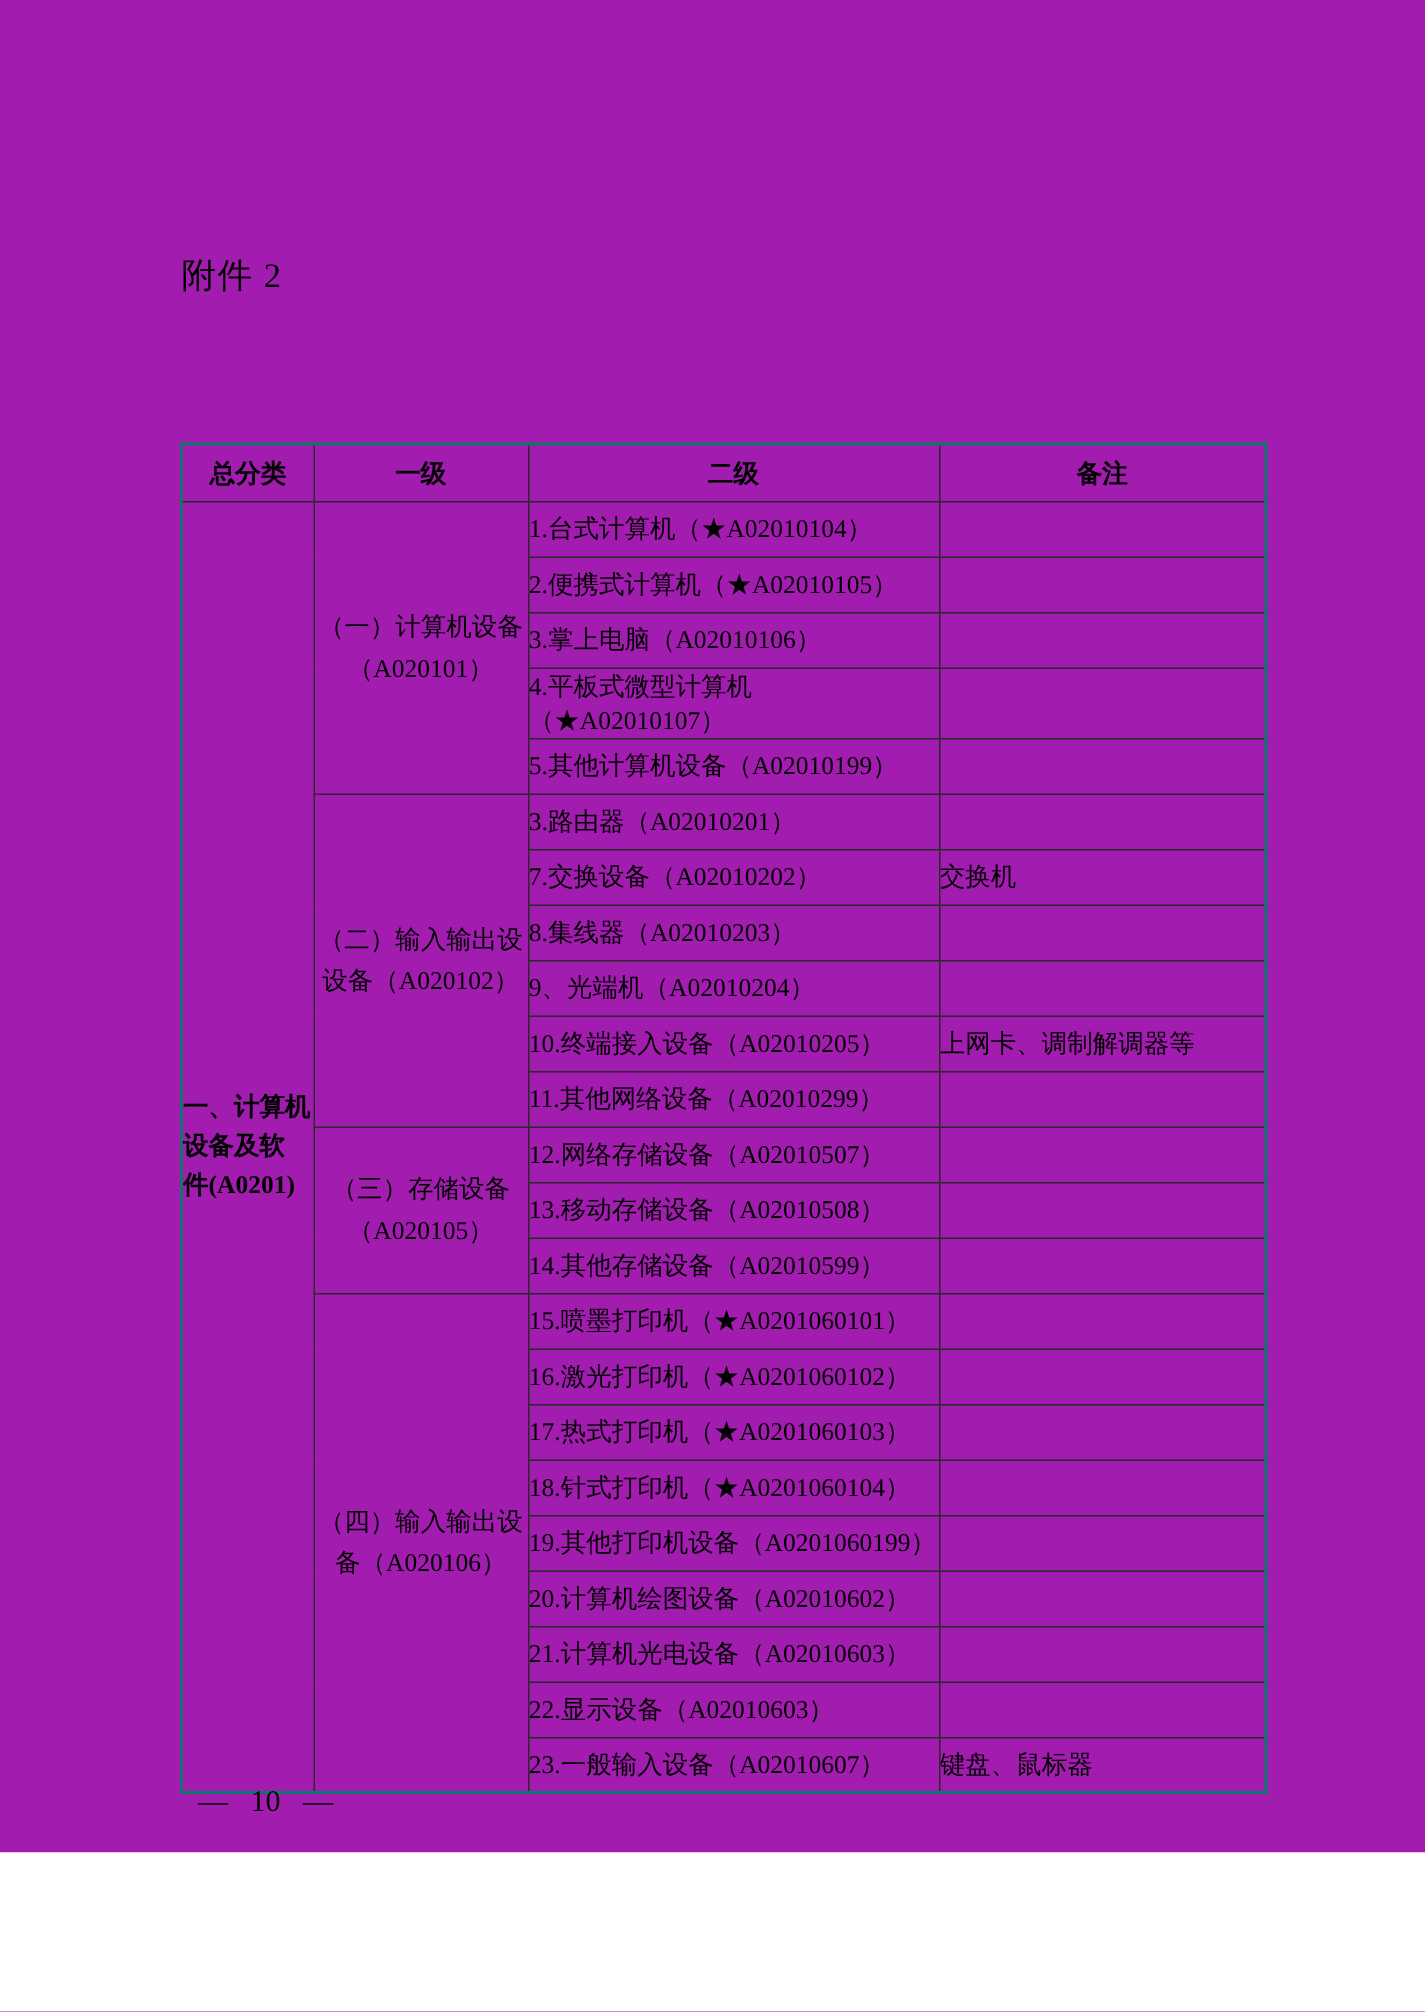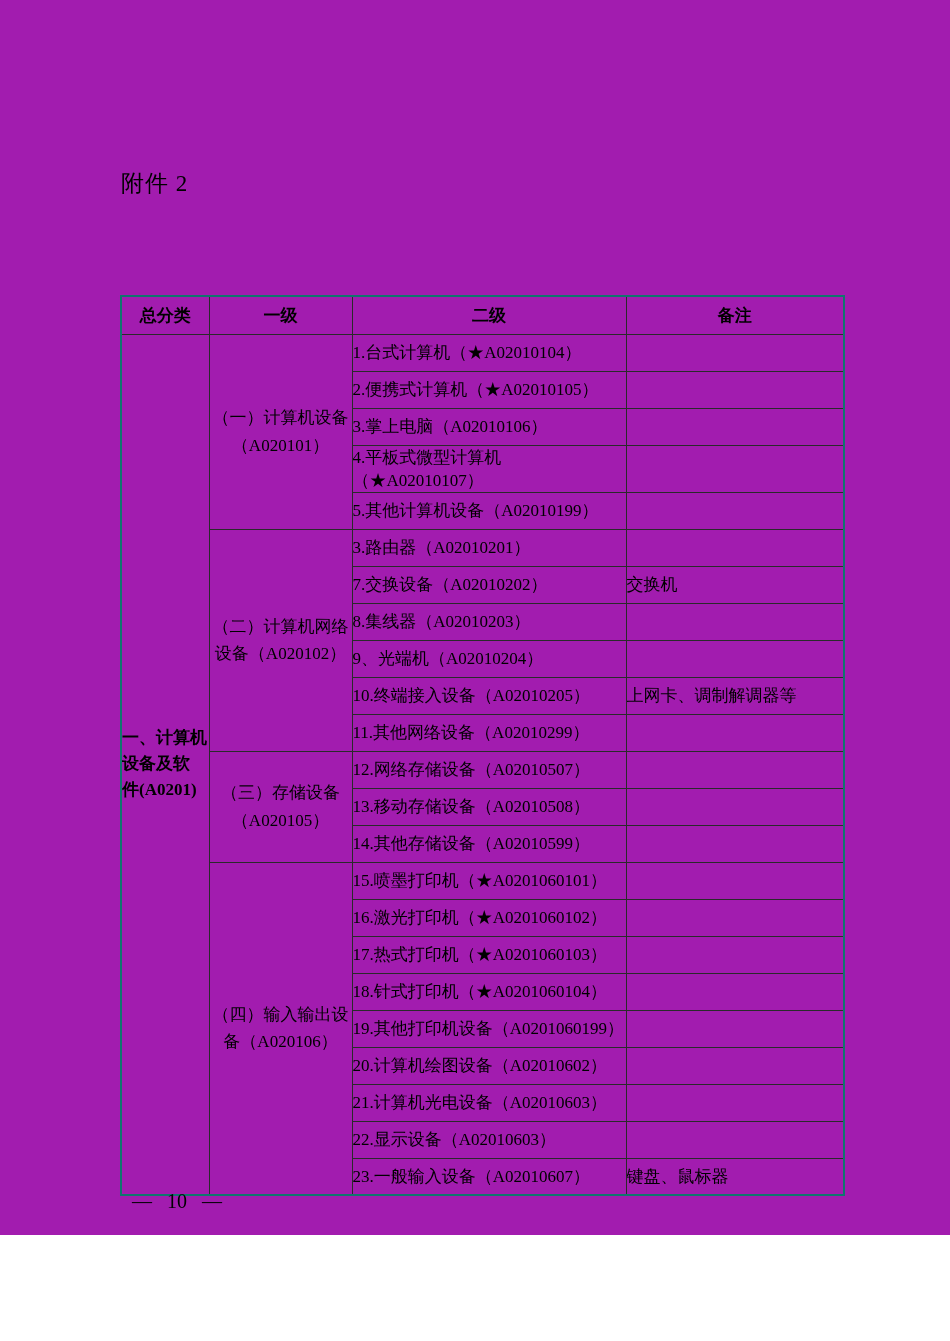--- a/index.html
+++ b/index.html
@@ -135,21 +135,21 @@
         </tr>
         <tr>
           <td class="item-cell">4.平板式微型计算机（★A02010107）</td>
           <td class="note-cell"></td>
         </tr>
         <tr>
           <td class="item-cell">5.其他计算机设备（A02010199）</td>
           <td class="note-cell"></td>
         </tr>
         <tr>
-          <td class="group-cell" rowspan="6">（二）计算机网络
+          <td class="group-cell" rowspan="6">（二）输入输出设
 设备（A020102）</td>
           <td class="item-cell">3.路由器（A02010201）</td>
           <td class="note-cell"></td>
         </tr>
         <tr>
           <td class="item-cell">7.交换设备（A02010202）</td>
           <td class="note-cell">交换机</td>
         </tr>
         <tr>
           <td class="item-cell">8.集线器（A02010203）</td>

